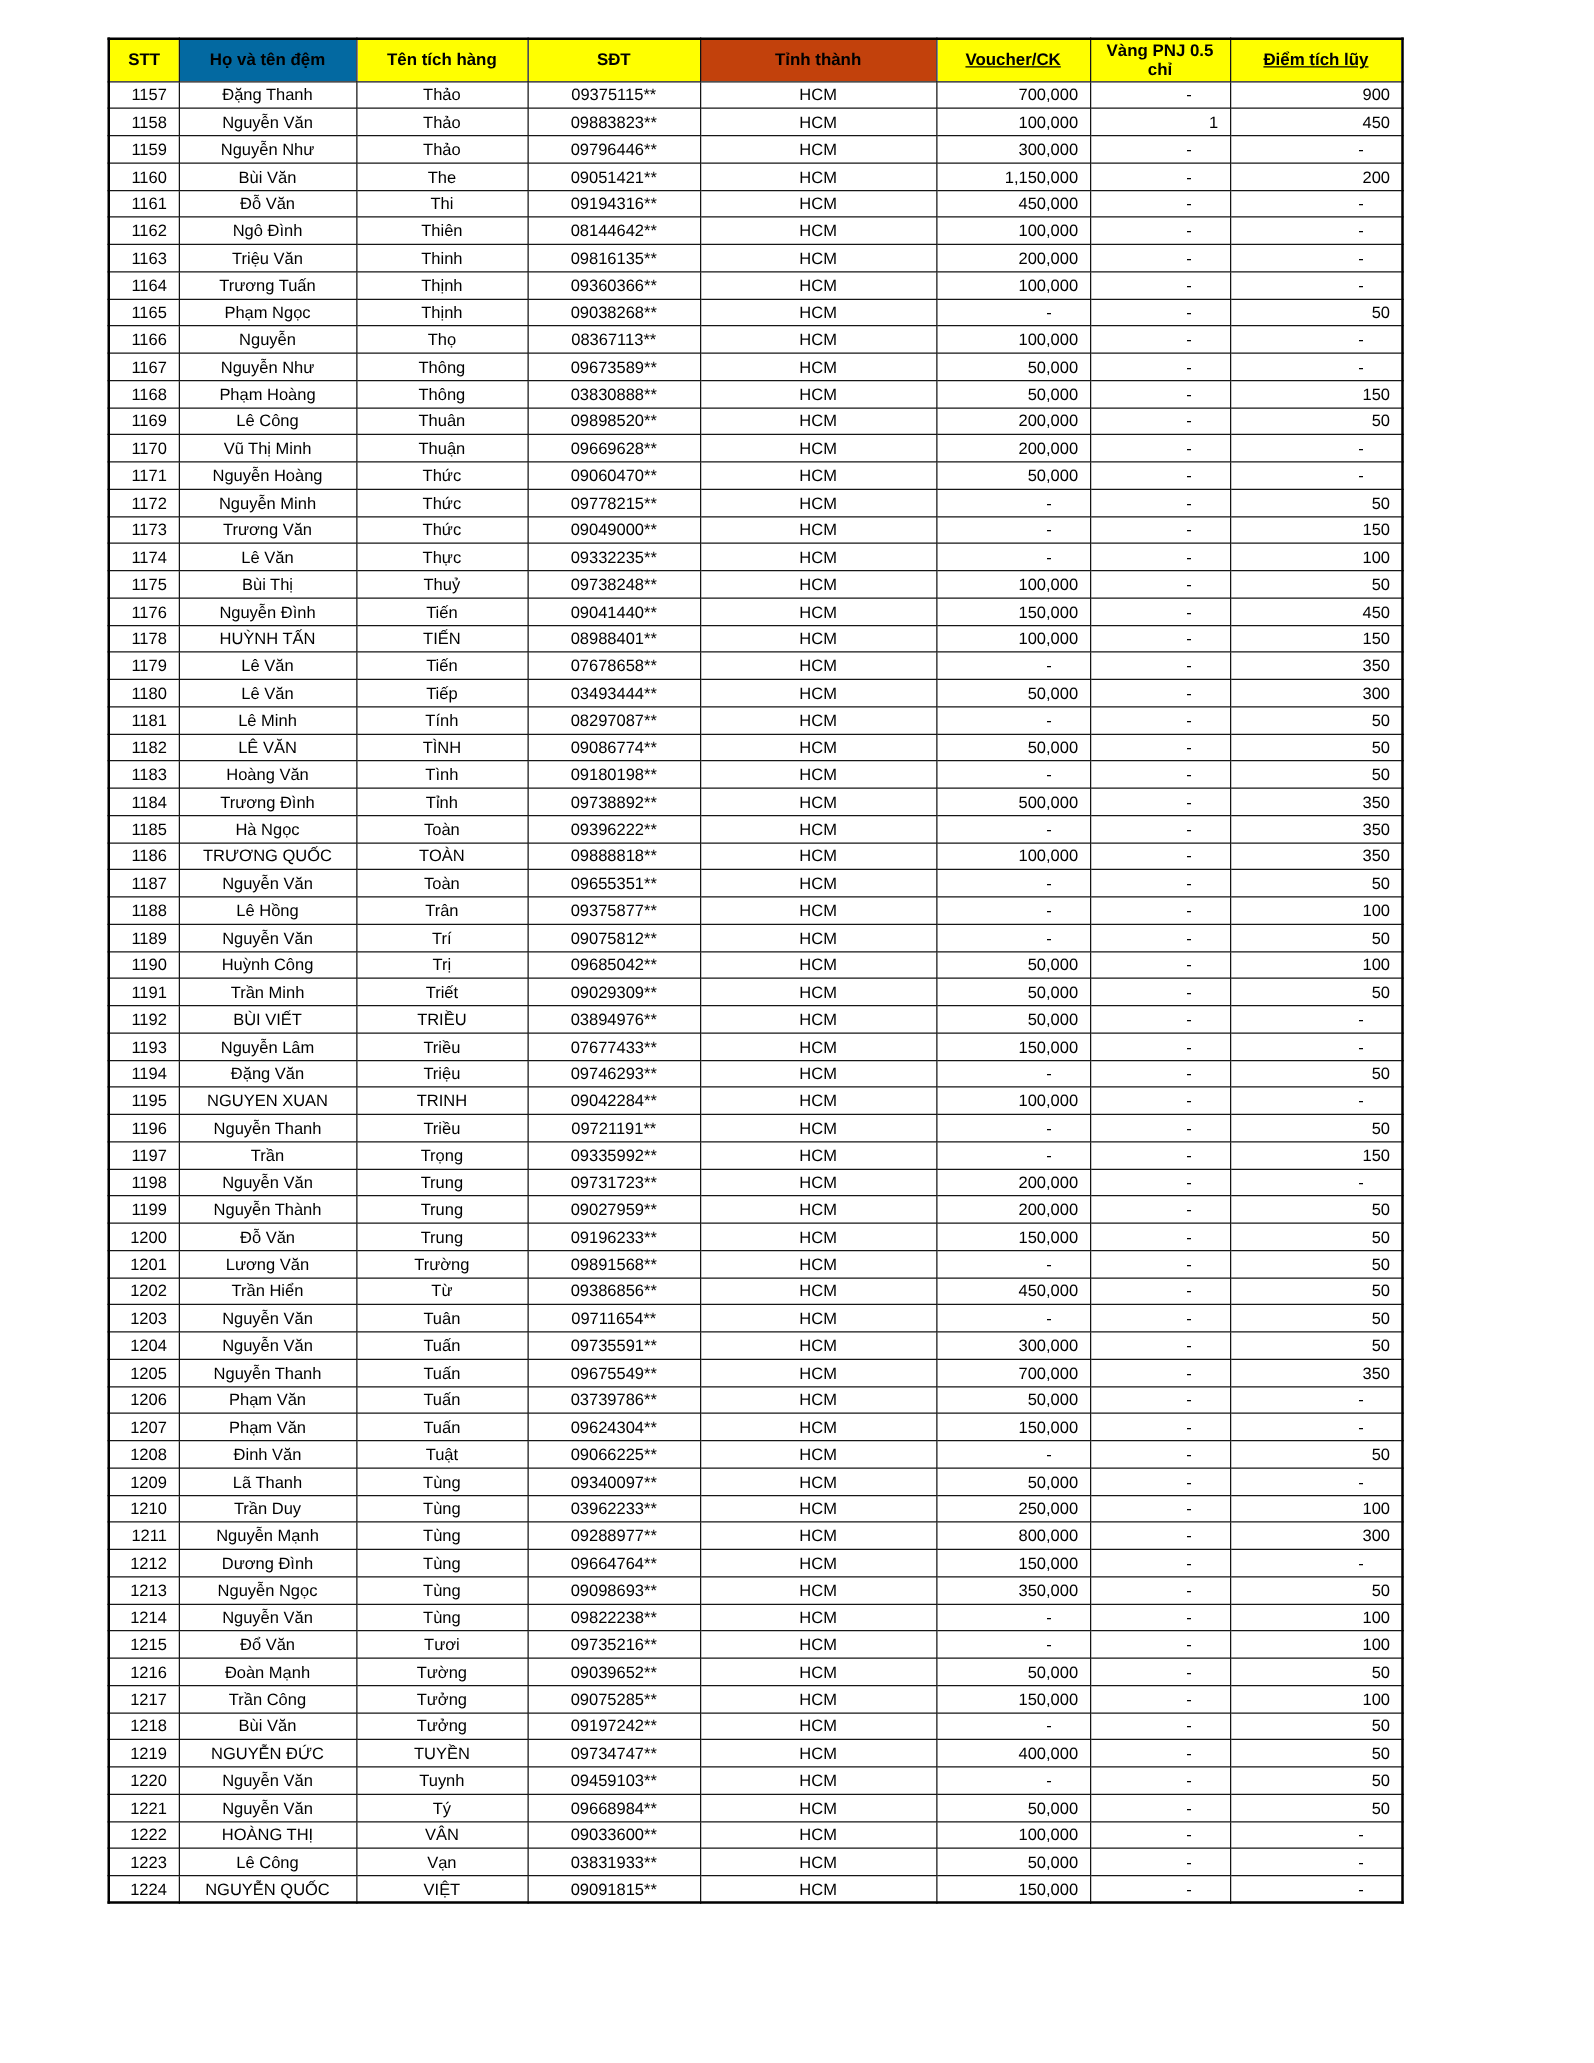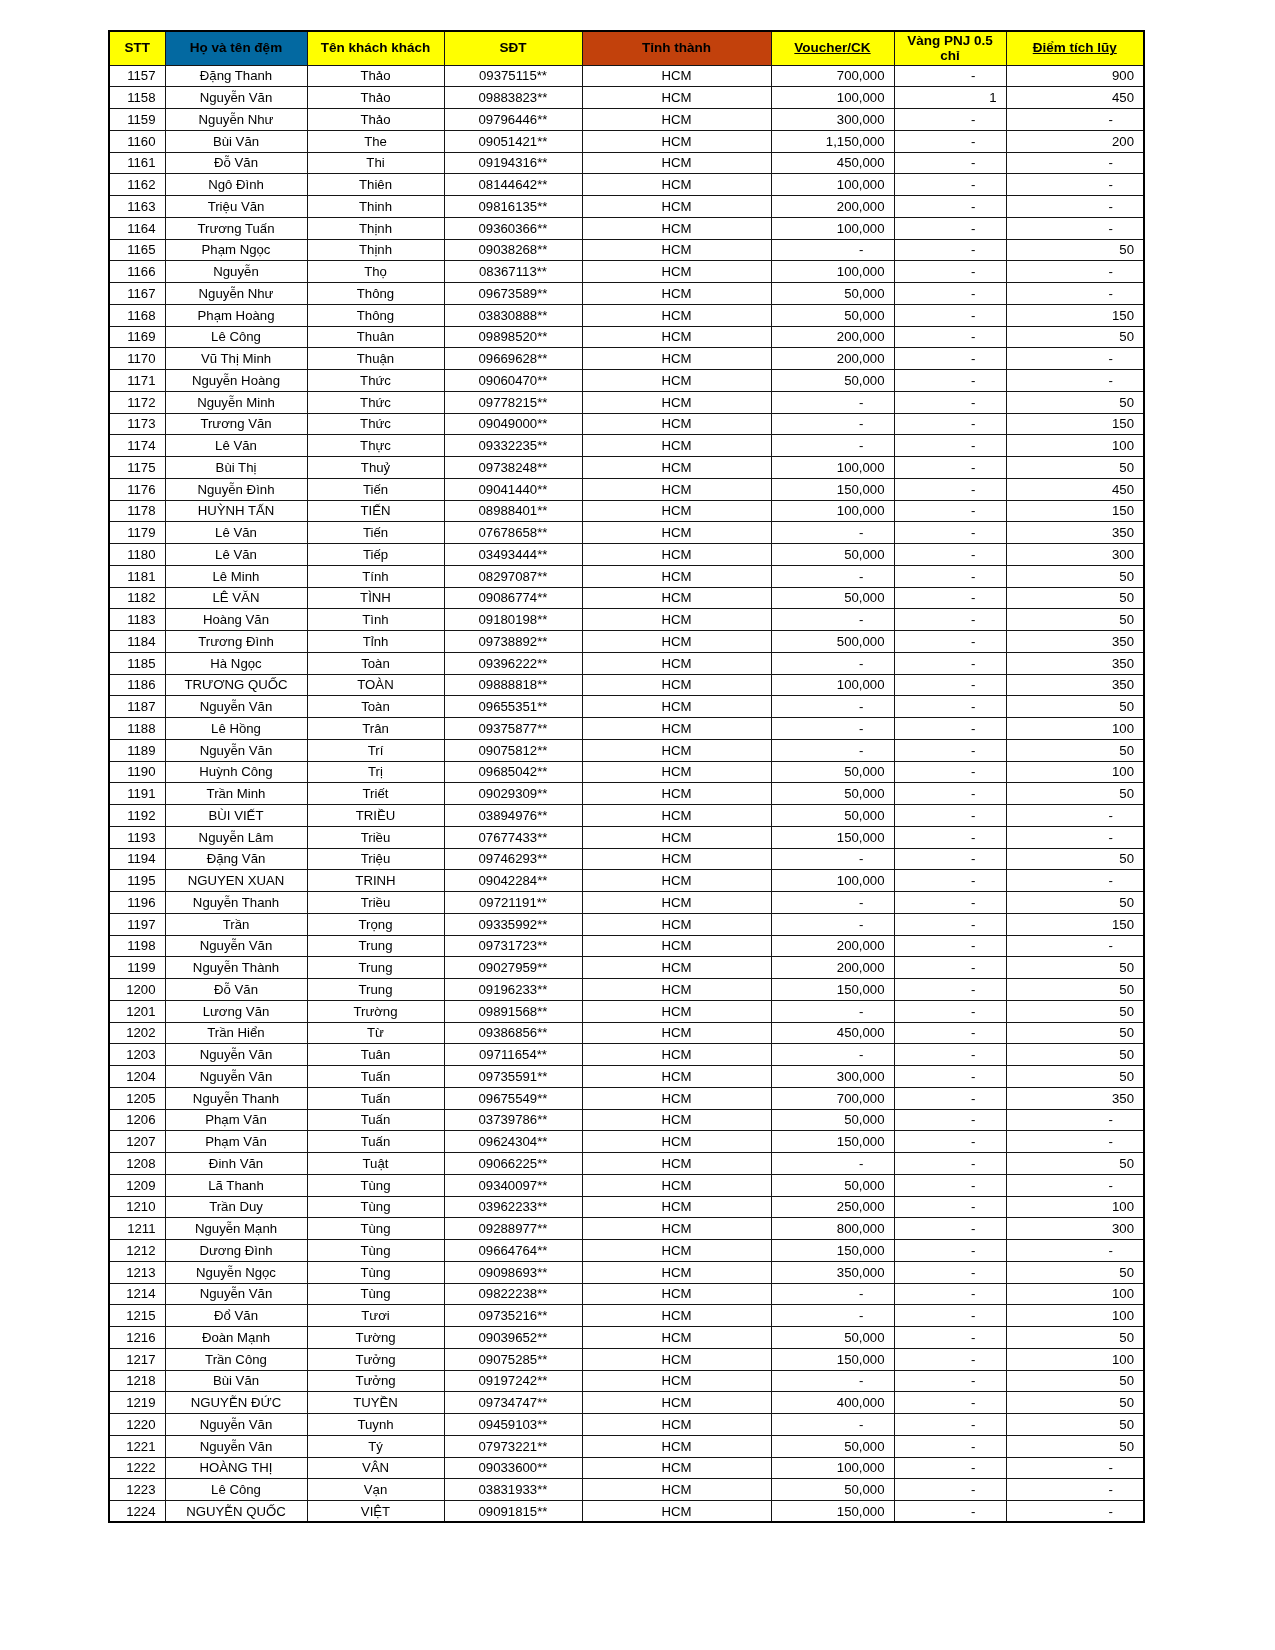--- a/index.html
+++ b/index.html
@@ -10,21 +10,21 @@
   }
   .page {
     position: relative;
     width: 1275px;
     height: 1650px;
     background: #ffffff;
     overflow: hidden;
   }
   table.customer-table {
     position: absolute;
-    left: 108px;
+    left: 86px;
     top: 30px;
     border-collapse: collapse;
     table-layout: fixed;
     border: 2px solid #000;
   }
   th, td {
     border: 1.4px solid #151515;
     overflow: hidden;
     box-sizing: border-box;
   }
@@ -64,21 +64,21 @@
       <col style="width:138px">
       <col style="width:189px">
       <col style="width:123px">
       <col style="width:112px">
       <col style="width:138px">
     </colgroup>
     <thead>
       <tr>
         <th style="background: rgb(255, 255, 0);">STT</th>
         <th style="background: #0369a1; text-align: center;">Họ và tên đệm</th>
-        <th style="background: rgb(255, 255, 0);">Tên khách khách</th>
+        <th style="background: rgb(255, 255, 0);">Tên tích hàng</th>
         <th style="background: rgb(255, 255, 0);">SĐT</th>
         <th style="background: #c2410c;">Tỉnh thành</th>
         <th style="background: rgb(255, 255, 0); text-decoration: underline;">Voucher/CK</th>
         <th style="background: rgb(255, 255, 0);">Vàng PNJ 0.5 chỉ</th>
         <th style="background: rgb(255, 255, 0); text-decoration: underline;">Điểm tích lũy</th>
       </tr>
     </thead>
     <tbody>
         <tr>
           <td class="a-stt">1157</td>
@@ -707,21 +707,21 @@
           <td class="a-center">09459103**</td>
           <td class="a-center">HCM</td>
           <td class="a-num dash">-</td>
           <td class="a-num dash">-</td>
           <td class="a-num">50</td>
         </tr>
         <tr>
           <td class="a-stt">1221</td>
           <td class="a-center">Nguyễn Văn</td>
           <td class="a-center">Tý</td>
-          <td class="a-center">07973221**</td>
+          <td class="a-center">09668984**</td>
           <td class="a-center">HCM</td>
           <td class="a-num">50,000</td>
           <td class="a-num dash">-</td>
           <td class="a-num">50</td>
         </tr>
         <tr>
           <td class="a-stt">1222</td>
           <td class="a-center">HOÀNG THỊ</td>
           <td class="a-center">VÂN</td>
           <td class="a-center">09033600**</td>

